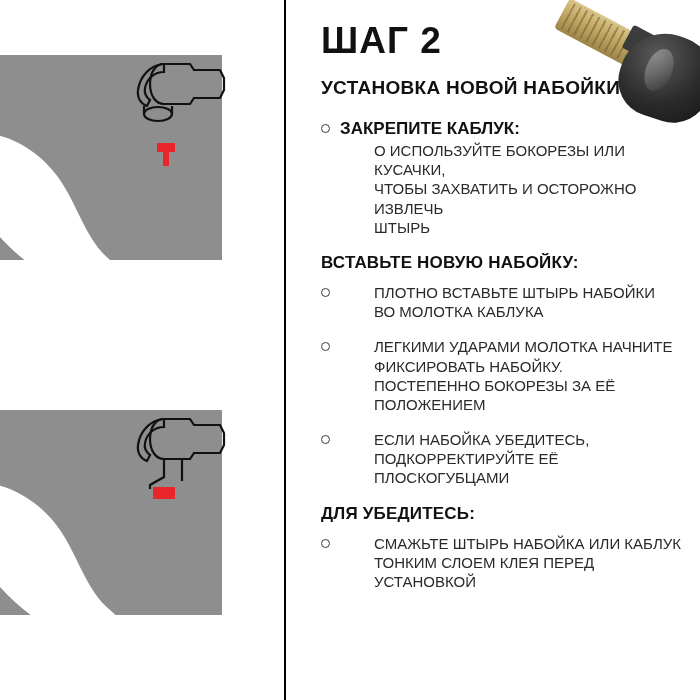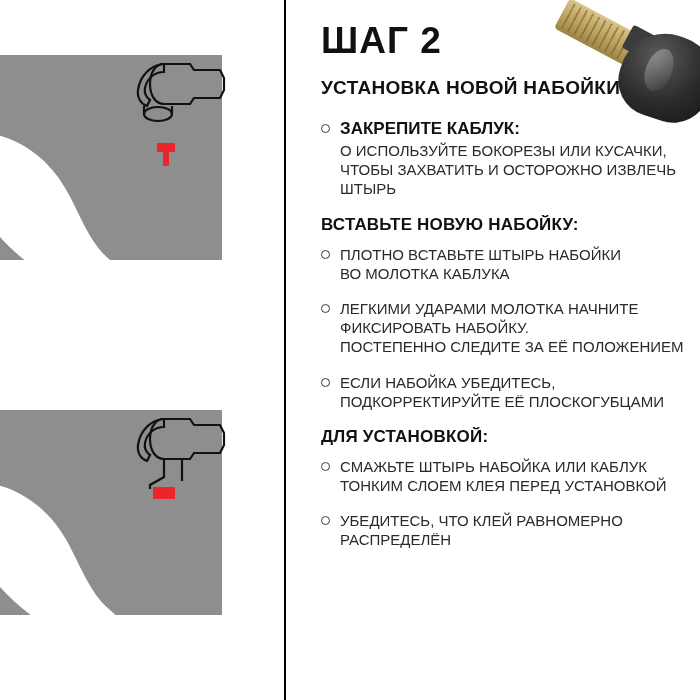--- a/index.html
+++ b/index.html
@@ -118,20 +118,21 @@
     font-size: 17px;
     font-weight: bold;
     color: #111111;
     margin-bottom: 2px;
   }
   .bullet-text {
     font-size: 15px;
     color: #2a2a2a;
     line-height: 1.28;
     white-space: pre-line;
+    margin-left: 34px;
   }
   .head-only {
     margin-top: 4px;
     margin-bottom: 10px;
   }
 
   
   .tool-photo {
     position: absolute;
     right: 0;
@@ -249,49 +250,42 @@
         <div class="bullet-text">ПЛОТНО ВСТАВЬТЕ ШТЫРЬ НАБОЙКИ
 ВО МОЛОТКА КАБЛУКА</div>
       </div>
     </div>
 
     <div class="bullet-row">
       <span class="bullet-marker"></span>
       <div class="bullet-body">
         <div class="bullet-text">ЛЕГКИМИ УДАРАМИ МОЛОТКА НАЧНИТЕ
 ФИКСИРОВАТЬ НАБОЙКУ.
-ПОСТЕПЕННО СЛЕДИТЕ ЗА ЕЁ ПОЛОЖЕНИЕМ</div>
+ПОСТЕПЕННО БОКОРЕЗЫ ЗА ЕЁ ПОЛОЖЕНИЕМ</div>
       </div>
     </div>
 
     <div class="bullet-row">
       <span class="bullet-marker"></span>
       <div class="bullet-body">
         <div class="bullet-text">ЕСЛИ НАБОЙКА УБЕДИТЕСЬ,
 ПОДКОРРЕКТИРУЙТЕ ЕЁ ПЛОСКОГУБЦАМИ</div>
       </div>
     </div>
 
-    <div class="section-head head-only">ДЛЯ УСТАНОВКОЙ:</div>
+    <div class="section-head head-only">ДЛЯ УБЕДИТЕСЬ:</div>
 
     <div class="bullet-row">
       <span class="bullet-marker"></span>
       <div class="bullet-body">
         <div class="bullet-text">СМАЖЬТЕ ШТЫРЬ НАБОЙКА ИЛИ КАБЛУК
 ТОНКИМ СЛОЕМ КЛЕЯ ПЕРЕД УСТАНОВКОЙ</div>
       </div>
     </div>
 
-    <div class="bullet-row">
-      <span class="bullet-marker"></span>
-      <div class="bullet-body">
-        <div class="bullet-text">УБЕДИТЕСЬ, ЧТО КЛЕЙ РАВНОМЕРНО
-РАСПРЕДЕЛЁН</div>
-      </div>
-    </div>
 
   </div>
 
   <div class="tool-photo">
     <div class="tool-handle"></div>
     <div class="tool-collar"></div>
     <div class="tool-body"></div>
     <div class="tool-shine"></div>
   </div>
 

